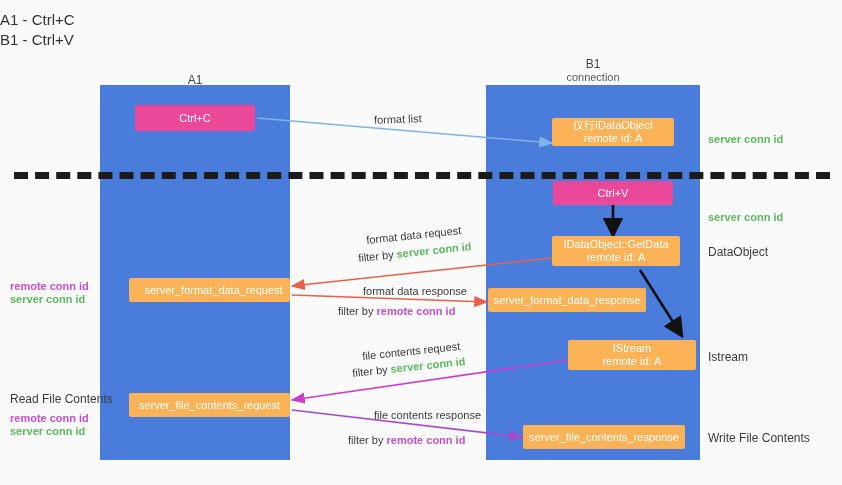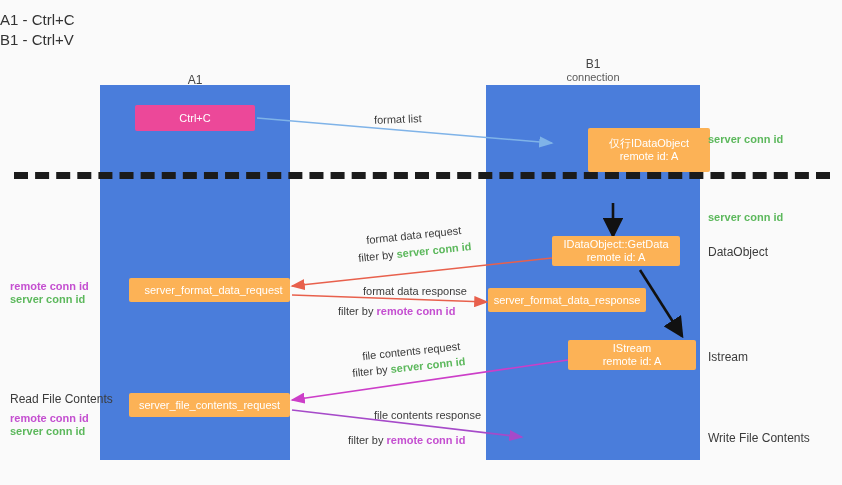--- a/index.html
+++ b/index.html
@@ -111,25 +111,28 @@
 
     <path d="M292,410 L522,437" stroke="#a64ac9" stroke-width="1.6" fill="none" marker-end="url(#mPurp)"></path>
   </svg>
 
   <div class="abs divider"></div>
 
   <div class="abs box green" style="left:135px;top:105px;width:120px;height:26px;">
     <span>Ctrl+C</span>
   </div>
 
-  <div class="abs box orange" style="left:552px;top:128px;width:122px;height:44px;margin-left:36px;">
+  <div class="abs box orange" style="left:552px;top:118px;width:122px;height:28px;">
     <span>仅行IDataObject</span>
     <span class="l2">remote id: A</span>
   </div>
 
+  <div class="abs box green" style="left:553px;top:181px;width:120px;height:24px;">
+    <span>Ctrl+V</span>
+  </div>
 
   <div class="abs box orange" style="left:552px;top:236px;width:128px;height:30px;">
     <span>IDataObject::GetData</span>
     <span class="l2">remote id: A</span>
   </div>
 
   <div class="abs box orange" style="left:129px;top:278px;width:161px;height:24px;padding-left:8px;">
     <span>server_format_data_request</span>
   </div>
 
@@ -139,20 +142,23 @@
 
   <div class="abs box orange" style="left:568px;top:340px;width:128px;height:30px;">
     <span>IStream</span>
     <span class="l2">remote id: A</span>
   </div>
 
   <div class="abs box orange" style="left:129px;top:393px;width:161px;height:24px;">
     <span>server_file_contents_request</span>
   </div>
 
+  <div class="abs box orange" style="left:523px;top:425px;width:162px;height:24px;">
+    <span>server_file_contents_response</span>
+  </div>
 
   <div class="abs ann green-t" style="left:708px;top:132px;">server conn id</div>
   <div class="abs ann green-t" style="left:708px;top:210px;">server conn id</div>
   <div class="abs grey-lbl" style="left:708px;top:245px;">DataObject</div>
   <div class="abs grey-lbl" style="left:708px;top:350px;">Istream</div>
   <div class="abs grey-lbl" style="left:708px;top:431px;">Write File Contents</div>
 
   <div class="abs ann purple-t" style="left:10px;top:279px;">remote conn id</div>
   <div class="abs ann green-t" style="left:10px;top:292px;">server conn id</div>
 

